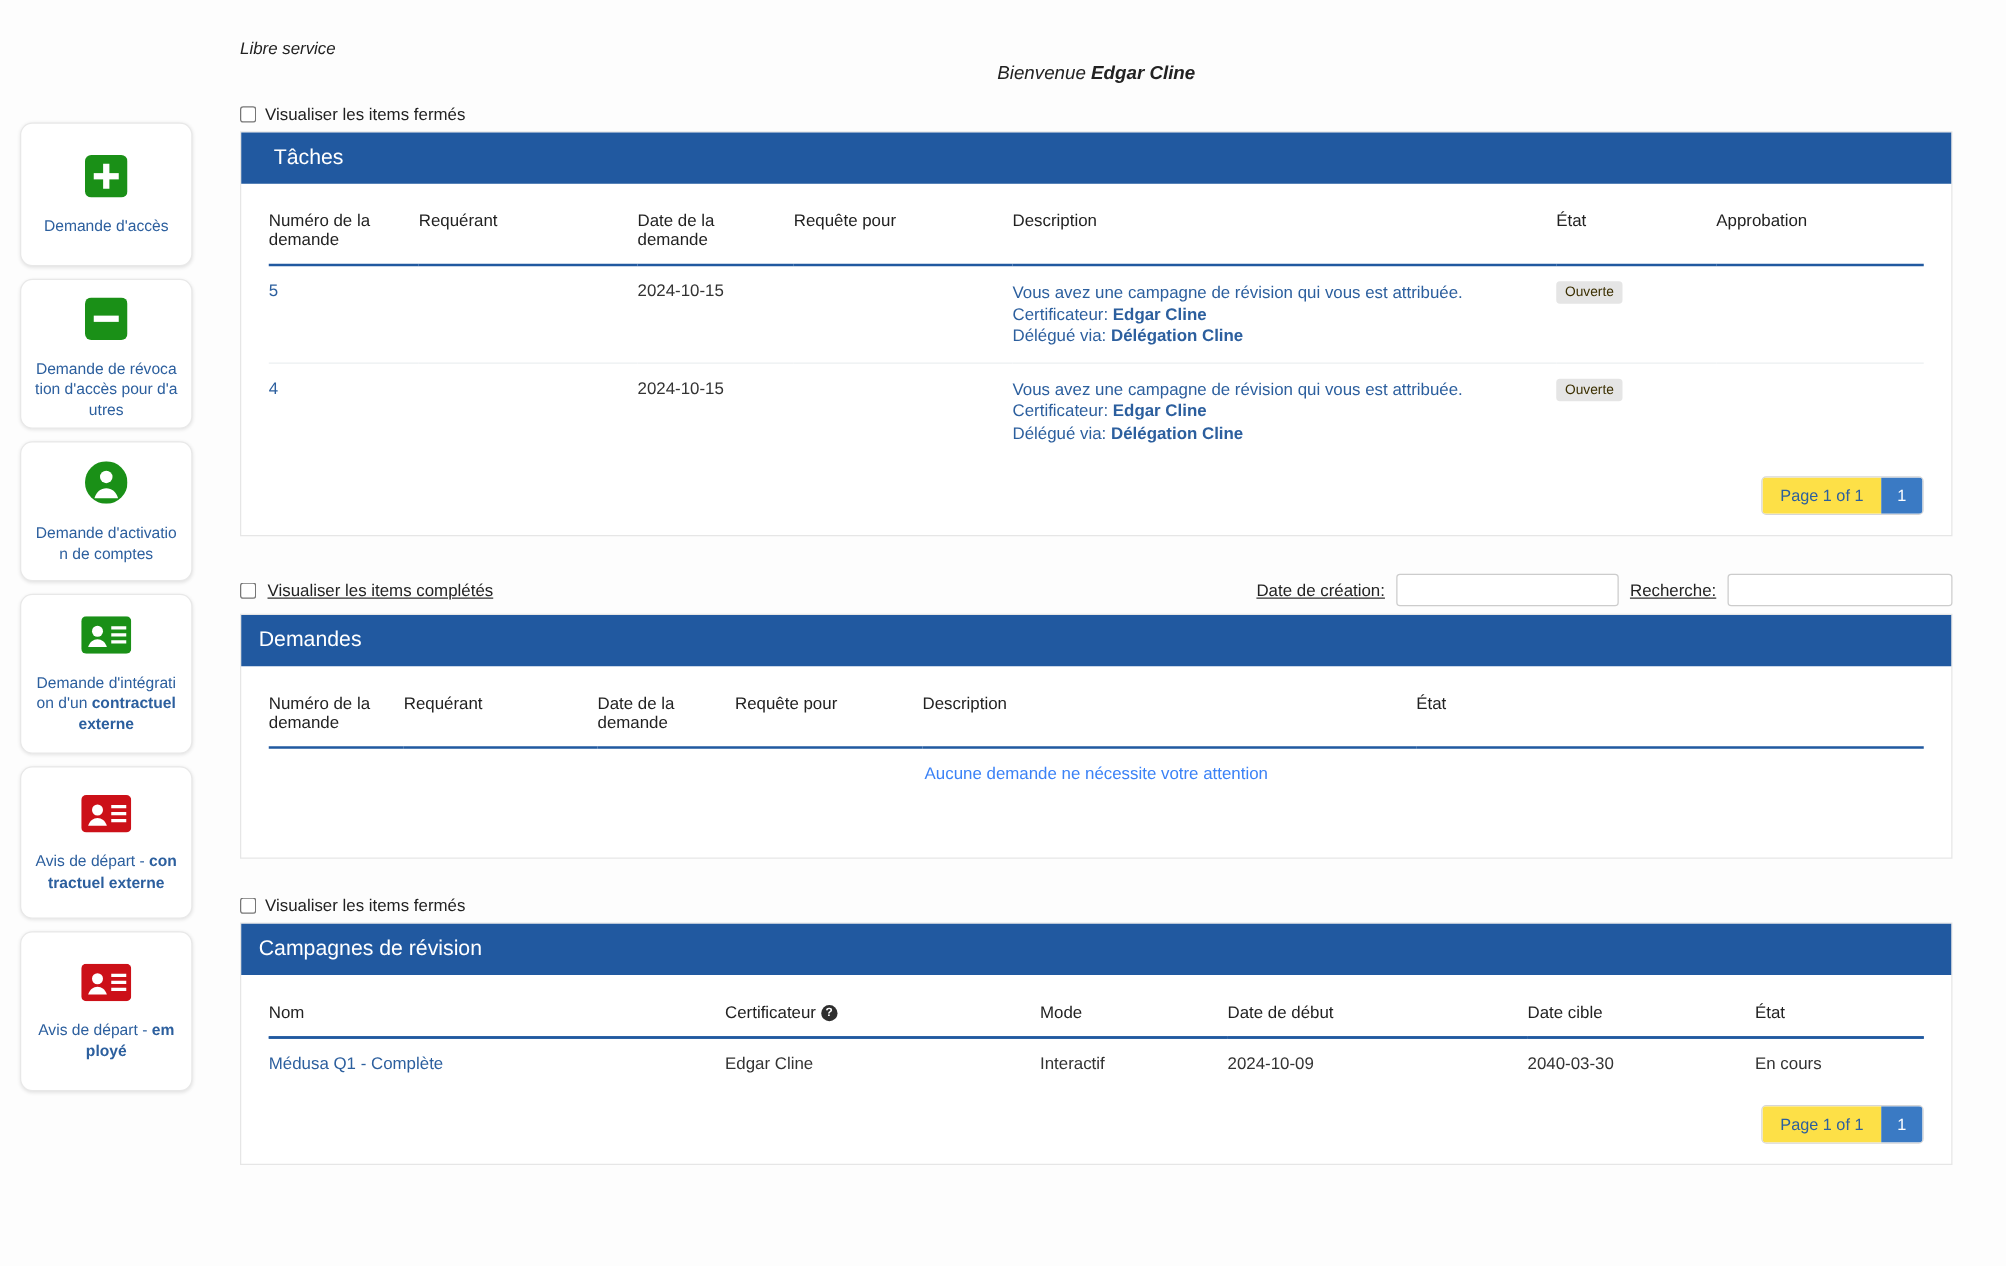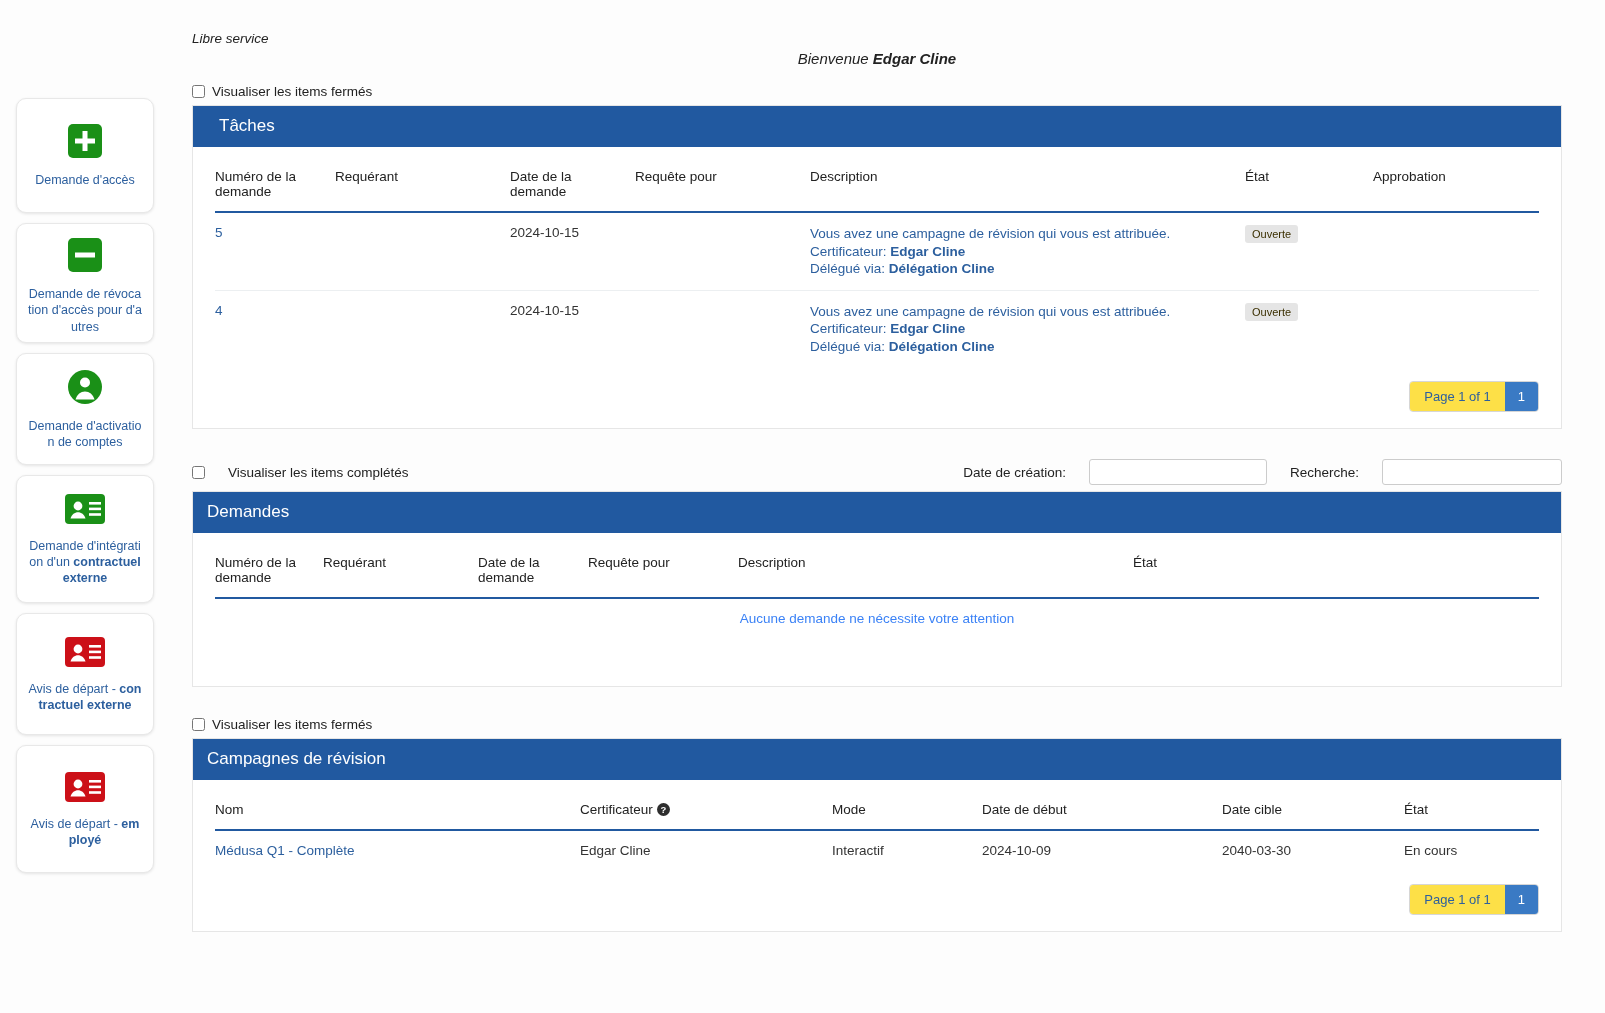--- a/index.html
+++ b/index.html
@@ -82,21 +82,21 @@
     display: inline-block; width: 13px; height: 13px; border-radius: 50%;
     background: #2e2e2e; color: #fff; font-size: 9.5px; font-weight: 700;
     text-align: center; line-height: 13px; vertical-align: 1px; margin-left: 4px;
   }
 
   .pager { display: flex; justify-content: flex-end; padding: 14px 0 16px; }
   .pager-box { display: flex; border: 1px solid #d6d6d6; border-radius: 4px; overflow: hidden; }
   .pager-lbl { font-size: 13px; color: #2c5f9e; padding: 7px 14px; background: #fde047; }
   .pager-cur { font-size: 13px; color: #fff; background: #3a7ac4; padding: 7px 13px; }
 
-  .filterbar { display: flex; gap: 23px; }
+  .filterbar { display: flex; gap: 9px; text-decoration: underline; }
   .filterbar .spacer { flex: 1; }
   .filterbar label { font-size: 13.5px; color: #222; }
   .filterbar input[type=text] {
     height: 26px; border: 1px solid #ccc; border-radius: 3px;
     background: #fff; font-size: 13px; padding: 0 6px;
     font-family: "Liberation Sans", sans-serif;
   }
   .inp-date { width: 178px; }
   .inp-search { width: 180px; }
   .emptymsg { font-size: 13.5px; color: #3b82f6; padding: 12px 0 60px; text-align: center; }

